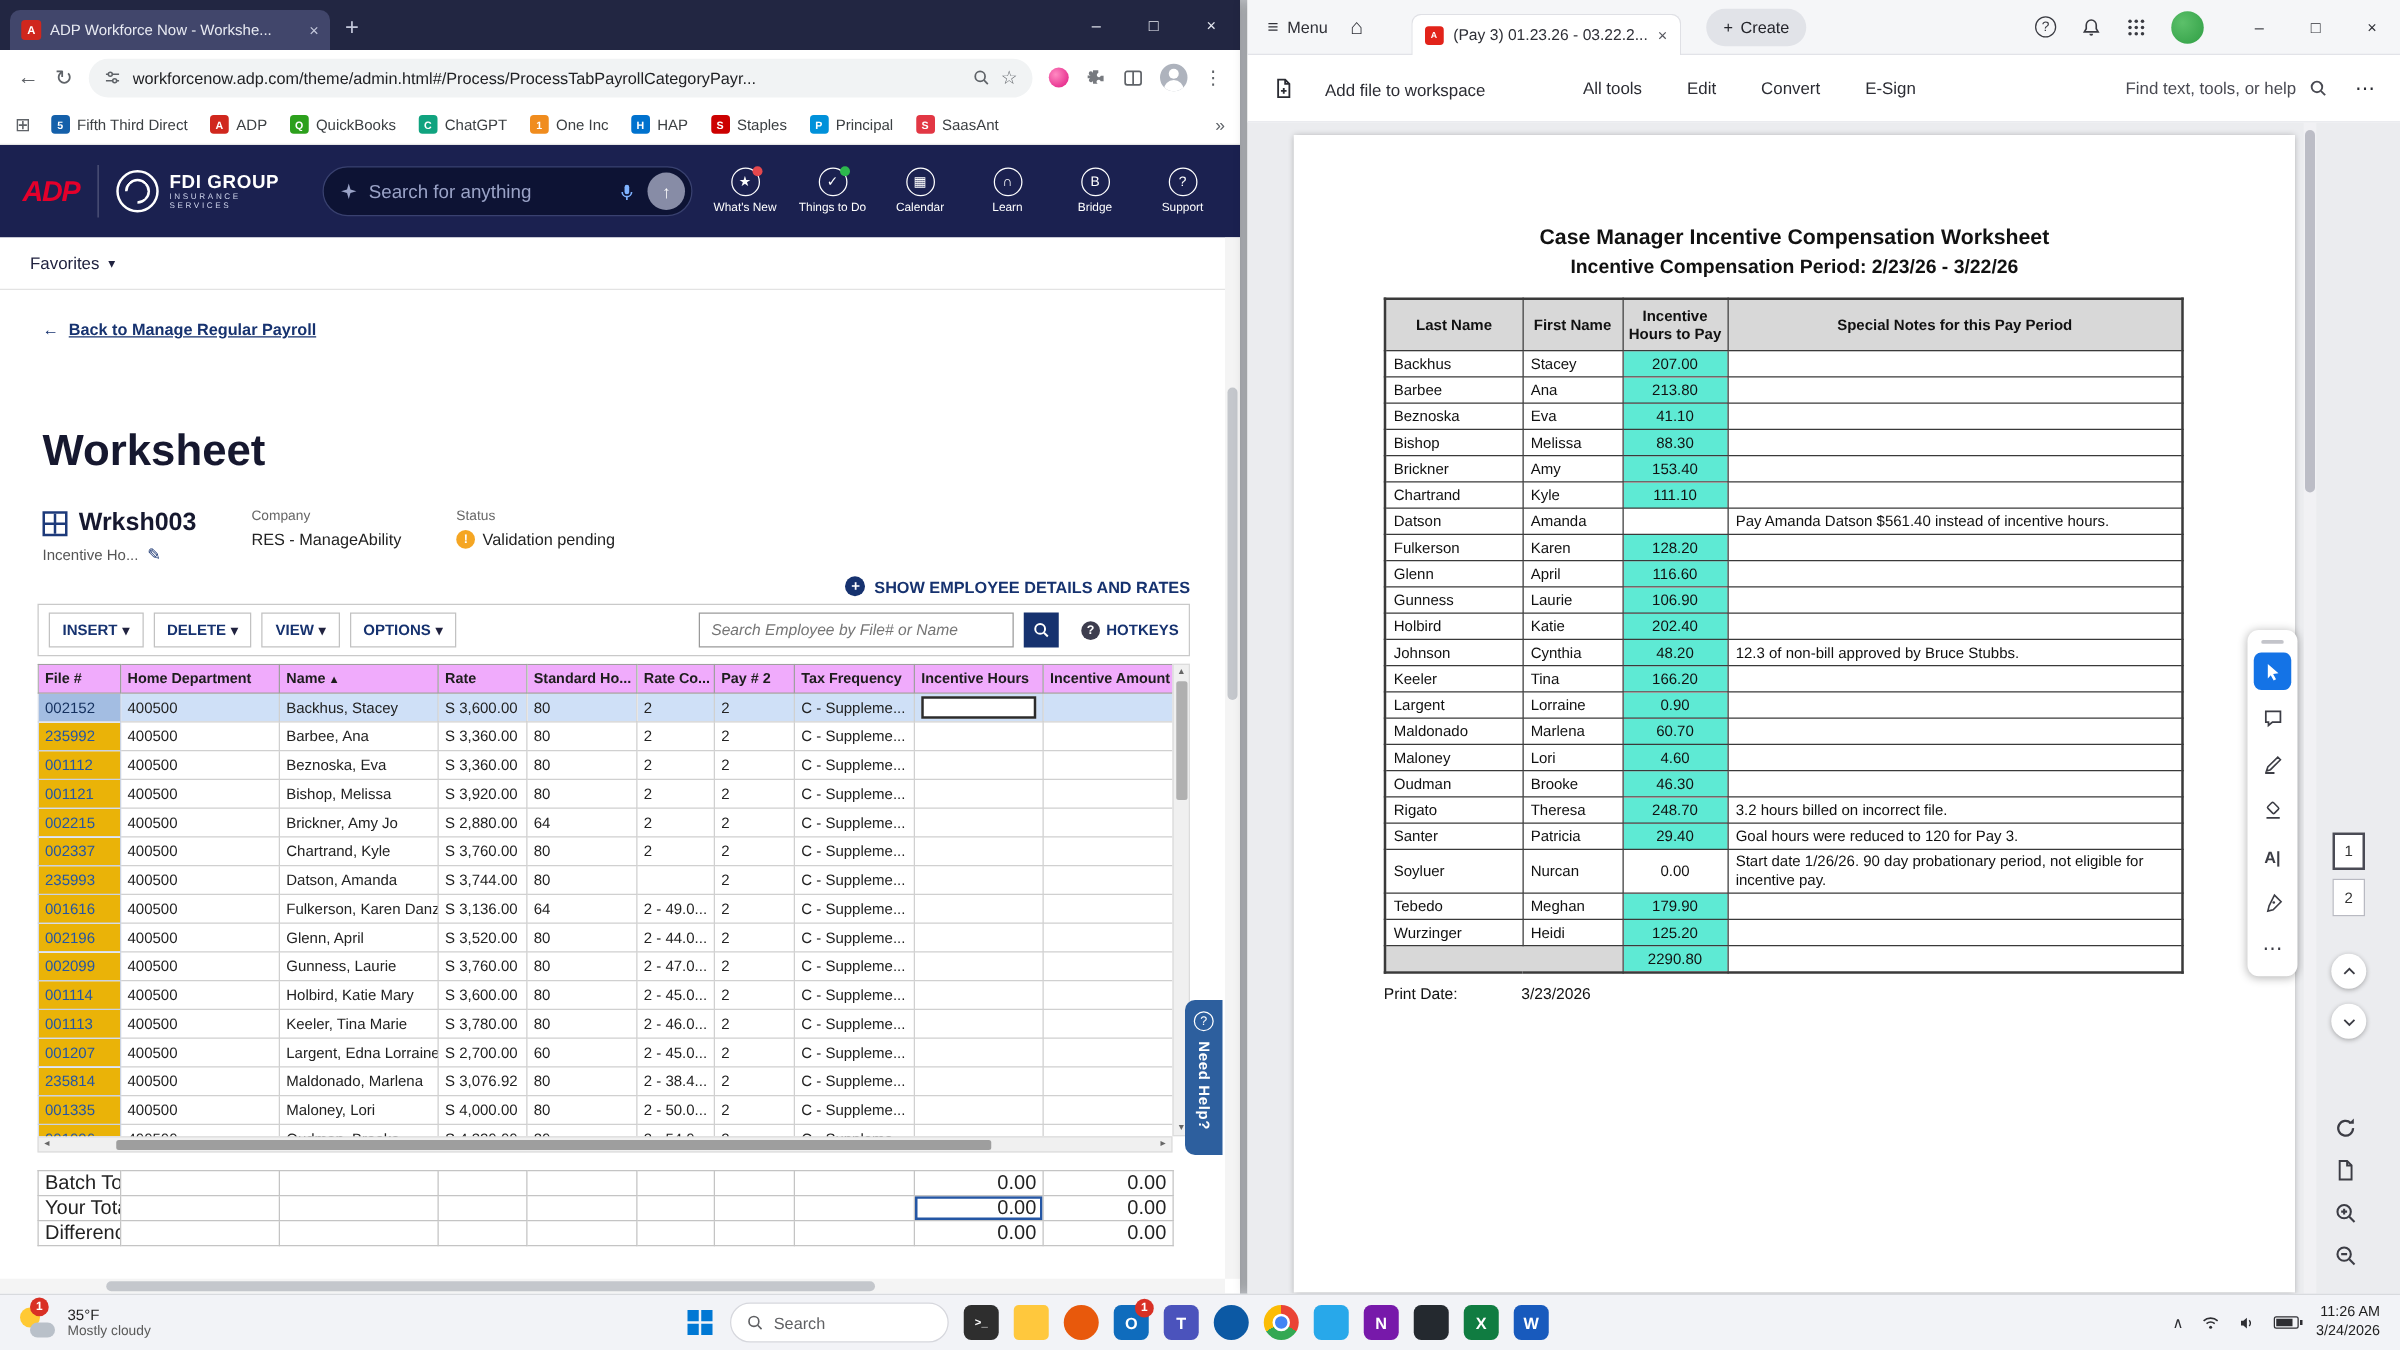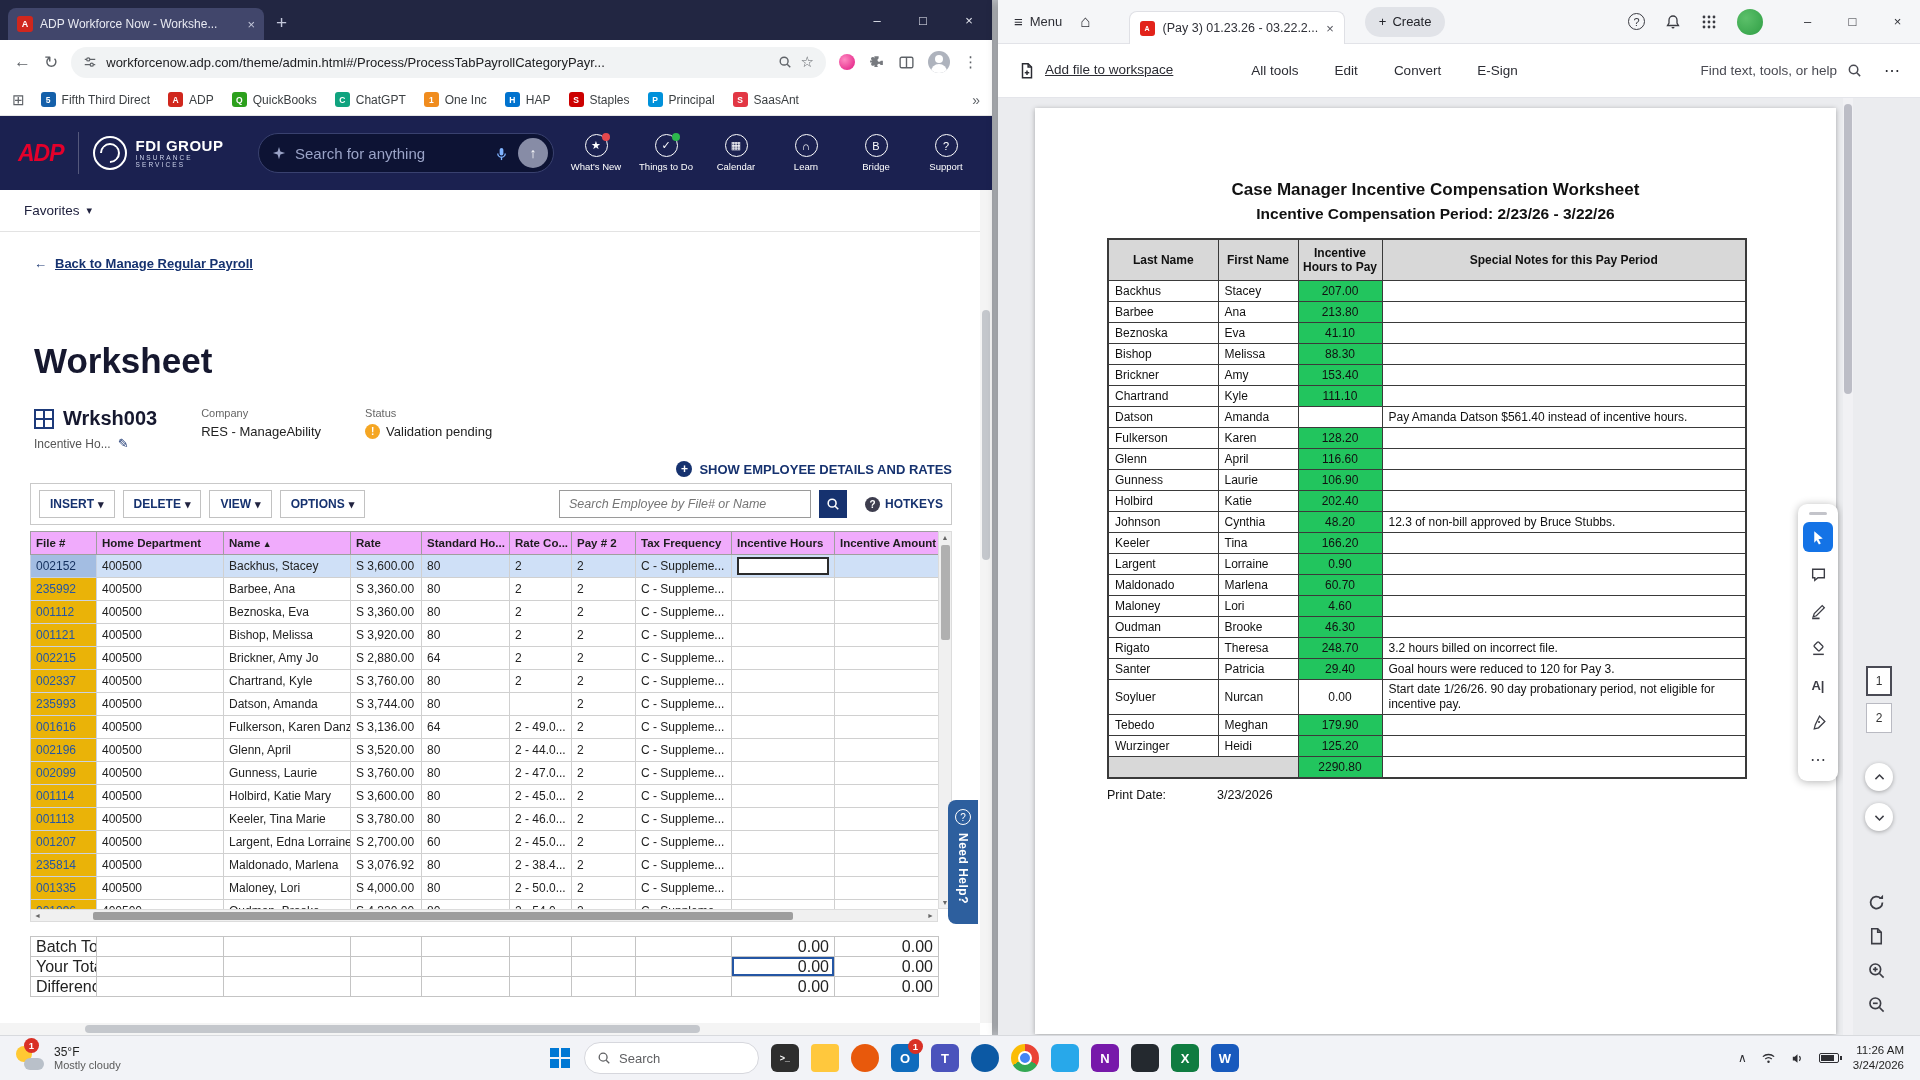--- a/index.html
+++ b/index.html
@@ -122,35 +122,35 @@
   .acr-tab .t{white-space:nowrap;overflow:hidden;}
   .acr-tab .x{color:#55565e;font-size:13px;}
   .create-btn{margin-left:20px;height:30px;border-radius:15px;background:#e1e3e8;display:flex;align-items:center;gap:6px;padding:0 14px;font-size:13px;color:#24252b;}
   .acr-icons{margin-left:auto;display:flex;align-items:center;gap:20px;color:#3a3b42;}
   .acr-icons svg{width:16px;height:16px;}
   .circle-q{width:17px;height:17px;border:1.4px solid #3a3b42;border-radius:50%;font-size:11px;display:flex;align-items:center;justify-content:center;}
   .avatar-g{width:26px;height:26px;border-radius:50%;background:radial-gradient(circle at 35% 35%,#5cc06a,#2f9e44);}
   .acr-wc{display:flex;margin-left:22px;height:44px;}
   .acr-wc span{width:45px;display:flex;align-items:center;justify-content:center;font-size:13px;color:#2f3037;}
   .acr-toolbar{height:54px;display:flex;align-items:center;padding:0 20px;border-bottom:1px solid #e4e5ea;font-size:13.5px;color:#2b2c33;background:#fff;}
-  .addfile{display:flex;align-items:flex-start;gap:9px;text-decoration:underline;}
+  .addfile{display:flex;align-items:flex-end;gap:24px;}
   .addfile svg{width:18px;height:18px;}
   .acr-links{display:flex;gap:36px;margin-left:78px;}
   .acr-find{margin-left:auto;display:flex;align-items:center;gap:10px;color:#494a52;}
   .acr-find svg{width:15px;height:15px;}
   .acr-more{margin-left:22px;font-size:16px;color:#2b2c33;}
   .acr-doc{position:absolute;left:0;top:98px;width:922px;height:937px;background:#ebecef;overflow:hidden;}
   .pdf-page{position:absolute;left:37px;top:10px;width:801px;height:926px;background:#fff;box-shadow:0 1px 5px rgba(0,0,0,.3);}
   .pdf-title{margin-top:72px;text-align:center;font-weight:bold;font-size:17px;color:#111;}
   .pdf-sub{margin-top:5px;text-align:center;font-weight:bold;font-size:15.5px;color:#111;}
   table.pdf-table{margin:15px 0 0 72px;border-collapse:collapse;table-layout:fixed;width:638px;border:2px solid #3a3a3a;}
   .pdf-table th{border:1px solid #3a3a3a;background:#d8d8d8;font-size:12px;font-weight:bold;text-align:center;padding:6px 4px;color:#111;}
   .pdf-table td{border:1px solid #3a3a3a;font-size:12px;padding:2px 6px;height:21px;color:#111;overflow:hidden;}
   .p-hours{text-align:center;}
-  .p-hours.green{background:#22c55e;}
+  .p-hours.green{background:#5eead4;}
   .p-note{color:#c00000;font-size:11px;line-height:1.25;padding:2px 5px;}
   .p-gray{background:#d8d8d8;}
   .printline{margin:9px 0 0 72px;display:flex;font-size:12.5px;color:#111;}
   .printline .pl{width:110px;}
   .rail{position:absolute;left:800px;top:406px;width:40px;background:#fff;border-radius:9px;box-shadow:0 1px 8px rgba(0,0,0,.3);display:flex;flex-direction:column;align-items:center;gap:7px;padding:8px 0 7px;}
   .rail-handle{width:18px;height:3px;border-radius:2px;background:#c3c4ca;}
   .rtool{width:30px;height:30px;border-radius:6px;display:flex;align-items:center;justify-content:center;color:#3c3d45;}
   .rtool svg{width:17px;height:17px;}
   .rtool.active{background:#1473e6;color:#fff;}
   .rtool.textA{font-size:13px;font-weight:bold;}

